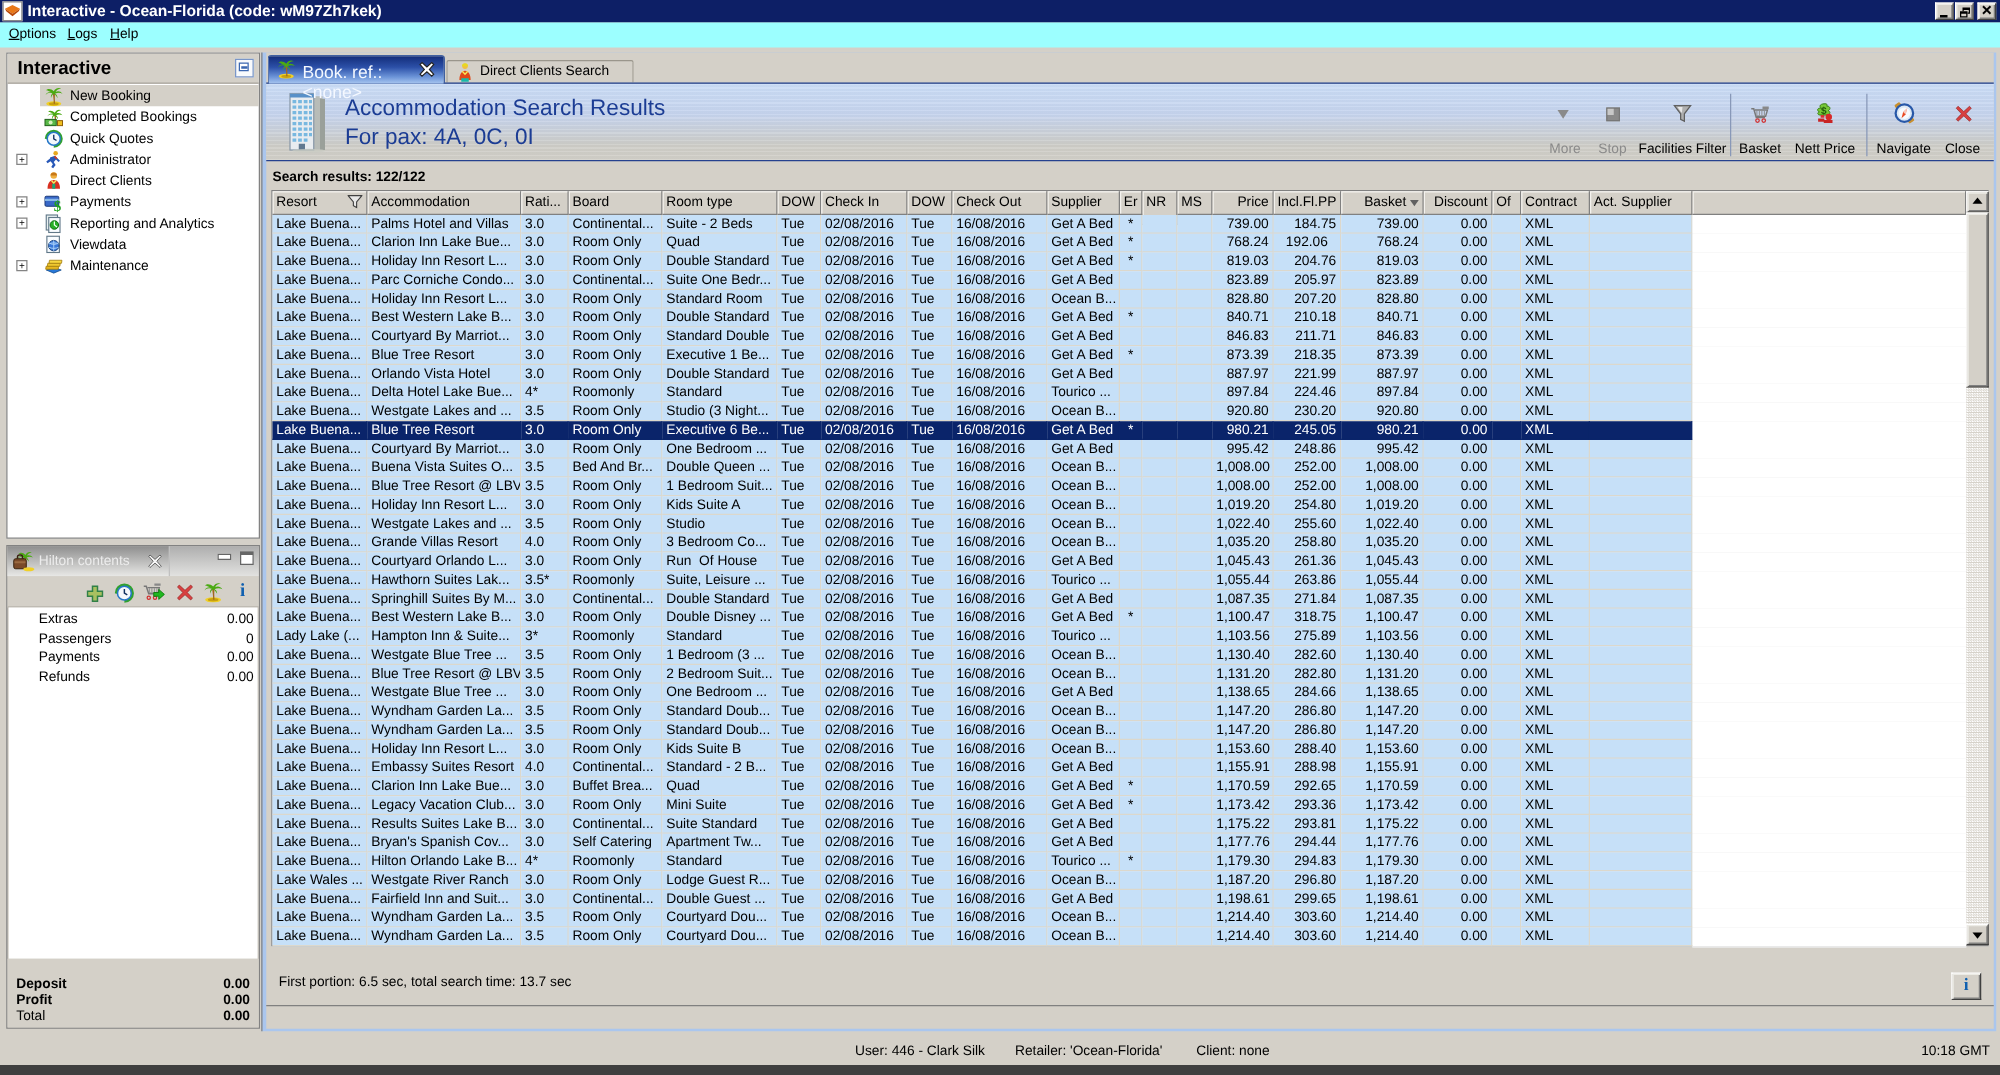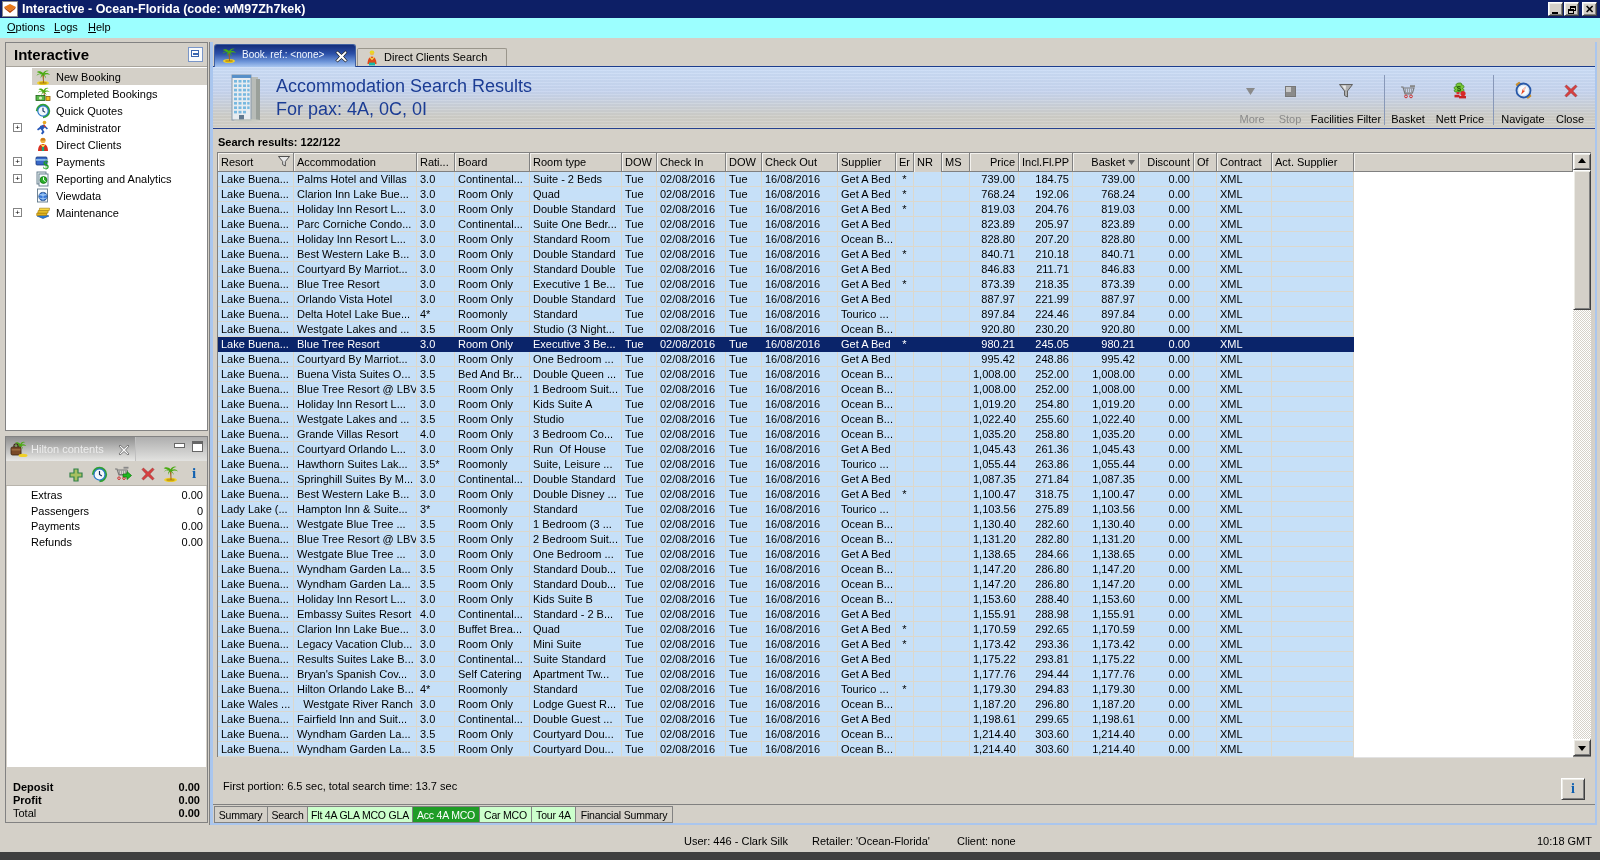--- a/index.html
+++ b/index.html
@@ -177,21 +177,21 @@
 <div class="abs" style="left:209px;top:42px;width:1388px;height:783px;background:#aac6ee;border-left:1px solid #808080;">
 <div class="abs" style="left:3px;top:0;width:1382px;height:781px;background:#d4d0c8;">
 <div class="abs" style="left:0;top:2px;width:1382px;height:22px;">
 <div class="abs" style="left:1px;top:0;width:142px;height:23px;background:linear-gradient(#132d7a 0%,#2c50a8 40%,#6c94d8 75%,#a8c6f0 100%);border:1px solid #4060a0;border-bottom:none;border-radius:3px 3px 0 0;z-index:5;">
 <svg style="position:absolute;left:6px;top:2px" width="16" height="16" viewBox="0 0 16 16">
 <ellipse cx="8" cy="14" rx="6" ry="2" fill="#f0d028"></ellipse>
 <ellipse cx="8" cy="14" rx="4" ry="1.3" fill="#c8a010"></ellipse>
 <path d="M8 14 C8 10 7.5 7 7 5 L9 5 C8.8 8 8.8 11 9 14 Z" fill="#a06820"></path>
 <path d="M7.5 5 C4 4.5 2.5 2.5 1.5 3.5 C3 1.5 6 2 8 4 C9.5 1.5 12 0.8 14 2 C12.5 1.8 10.5 2.5 9.5 4.5 C11.5 3.5 13.5 4 15 6 C13 5 11 5 9 6 C10.5 6.5 11 8 11 9.5 C10 7.5 9 6.5 8 6.2 C7 6.5 6 8 5.8 9.5 C5.5 7.5 6 6.3 7 5.7 C5 4.8 3 5.2 1.5 7 C2.5 4.5 5 4.2 7.5 5 Z" fill="#4aaa12"></path>
 </svg>
-          <div class="abs" style="left:27px;top:4px;font-size:10px;color:#f4f8ff;">Book. ref.: &lt;none&gt;</div>
+          <div class="abs" style="left:27px;top:4px;font-size:14px;color:#f4f8ff;">Book. ref.: &lt;none&gt;</div>
 <div class="abs" style="left:120px;top:4px;"><svg width="13" height="13" viewBox="0 0 13 13">
               <path d="M2.6 1 L6.5 4.5 L10.4 1 L12 2.6 L8.5 6.5 L12 10.4 L10.4 12 L6.5 8.5 L2.6 12 L1 10.4 L4.5 6.5 L1 2.6 Z" fill="#ffffff" stroke="#222" stroke-width="0.9"></path>
             </svg></div>
 </div>
 <div class="abs" style="left:144px;top:4px;width:150px;height:18px;background:#d4d0c8;border:1px solid #9a968c;border-bottom:none;border-radius:2px 2px 0 0;">
 <svg style="position:absolute;left:6px;top:1px" width="16" height="16" viewBox="0 0 16 16">
 <circle cx="8" cy="3" r="2.2" fill="#f0c040"></circle>
 <path d="M8 0.6 A2.4 2.4 0 0 1 10.4 3 L5.6 3 A2.4 2.4 0 0 1 8 0.6 Z" fill="#e8d820"></path>
 <path d="M3.5 14 C3.5 9.5 5.3 6.5 8 6.5 C10.7 6.5 12.5 9.5 12.5 14 Z" fill="#e04818"></path>
 <path d="M5.8 7 L8 9.4 L10.2 7" fill="none" stroke="#f8e858" stroke-width="1.1"></path>
@@ -366,21 +366,21 @@
             <div class="dc" style="left:312px;width:92px;text-align:left;">Quad</div>
             <div class="dc" style="left:404px;width:35px;text-align:left;">Tue</div>
             <div class="dc" style="left:439px;width:69px;text-align:left;">02/08/2016</div>
             <div class="dc" style="left:508px;width:36px;text-align:left;">Tue</div>
             <div class="dc" style="left:544px;width:76px;text-align:left;">16/08/2016</div>
             <div class="dc" style="left:620px;width:58px;text-align:left;">Get A Bed</div>
             <div class="dc" style="left:678px;width:18px;text-align:center;">*</div>
             <div class="dc" style="left:696px;width:28px;text-align:left;"></div>
             <div class="dc" style="left:724px;width:28px;text-align:left;"></div>
             <div class="dc" style="left:752px;width:49px;text-align:right;">768.24</div>
-            <div class="dc" style="left:801px;width:54px;text-align:right;">192.06</div>
+            <div class="dc" style="left:801px;width:54px;text-align:center;">192.06</div>
             <div class="dc" style="left:855px;width:66px;text-align:right;">768.24</div>
             <div class="dc" style="left:921px;width:55px;text-align:right;">0.00</div>
             <div class="dc" style="left:976px;width:23px;text-align:left;"></div>
             <div class="dc" style="left:999px;width:55px;text-align:left;">XML</div>
             <div class="dc" style="left:1054px;width:82px;text-align:left;"></div>
           </div>
           <div class="drow" style="top:30px;">
             <div class="dc" style="left:0px;width:76px;text-align:left;">Lake Buena...</div>
             <div class="dc" style="left:76px;width:123px;text-align:left;">Holiday Inn Resort L...</div>
             <div class="dc" style="left:199px;width:38px;text-align:left;">3.0</div>
@@ -576,21 +576,21 @@
             <div class="dc" style="left:921px;width:55px;text-align:right;">0.00</div>
             <div class="dc" style="left:976px;width:23px;text-align:left;"></div>
             <div class="dc" style="left:999px;width:55px;text-align:left;">XML</div>
             <div class="dc" style="left:1054px;width:82px;text-align:left;"></div>
           </div>
           <div class="drow sel" style="top:165px;">
             <div class="dc" style="left:0px;width:76px;text-align:left;">Lake Buena...</div>
             <div class="dc" style="left:76px;width:123px;text-align:left;">Blue Tree Resort</div>
             <div class="dc" style="left:199px;width:38px;text-align:left;">3.0</div>
             <div class="dc" style="left:237px;width:75px;text-align:left;">Room Only</div>
-            <div class="dc" style="left:312px;width:92px;text-align:left;">Executive 3 Be...</div>
+            <div class="dc" style="left:312px;width:92px;text-align:left;">Executive 6 Be...</div>
             <div class="dc" style="left:404px;width:35px;text-align:left;">Tue</div>
             <div class="dc" style="left:439px;width:69px;text-align:left;">02/08/2016</div>
             <div class="dc" style="left:508px;width:36px;text-align:left;">Tue</div>
             <div class="dc" style="left:544px;width:76px;text-align:left;">16/08/2016</div>
             <div class="dc" style="left:620px;width:58px;text-align:left;">Get A Bed</div>
             <div class="dc" style="left:678px;width:18px;text-align:center;">*</div>
             <div class="dc" style="left:696px;width:28px;text-align:left;"></div>
             <div class="dc" style="left:724px;width:28px;text-align:left;"></div>
             <div class="dc" style="left:752px;width:49px;text-align:right;">980.21</div>
             <div class="dc" style="left:801px;width:54px;text-align:right;">245.05</div>
@@ -1101,21 +1101,21 @@
             <div class="dc" style="left:752px;width:49px;text-align:right;">1,179.30</div>
             <div class="dc" style="left:801px;width:54px;text-align:right;">294.83</div>
             <div class="dc" style="left:855px;width:66px;text-align:right;">1,179.30</div>
             <div class="dc" style="left:921px;width:55px;text-align:right;">0.00</div>
             <div class="dc" style="left:976px;width:23px;text-align:left;"></div>
             <div class="dc" style="left:999px;width:55px;text-align:left;">XML</div>
             <div class="dc" style="left:1054px;width:82px;text-align:left;"></div>
           </div>
           <div class="drow" style="top:525px;">
             <div class="dc" style="left:0px;width:76px;text-align:center;">Lake Wales ...</div>
-            <div class="dc" style="left:76px;width:123px;text-align:right;">Westgate River Ranch</div>
+            <div class="dc" style="left:76px;width:123px;text-align:left;">Westgate River Ranch</div>
             <div class="dc" style="left:199px;width:38px;text-align:left;">3.0</div>
             <div class="dc" style="left:237px;width:75px;text-align:left;">Room Only</div>
             <div class="dc" style="left:312px;width:92px;text-align:left;">Lodge Guest R...</div>
             <div class="dc" style="left:404px;width:35px;text-align:left;">Tue</div>
             <div class="dc" style="left:439px;width:69px;text-align:left;">02/08/2016</div>
             <div class="dc" style="left:508px;width:36px;text-align:left;">Tue</div>
             <div class="dc" style="left:544px;width:76px;text-align:left;">16/08/2016</div>
             <div class="dc" style="left:620px;width:58px;text-align:left;">Ocean B...</div>
             <div class="dc" style="left:678px;width:18px;text-align:center;"></div>
             <div class="dc" style="left:696px;width:28px;text-align:left;"></div>
@@ -1204,30 +1204,20 @@
               <path d="M8 11 L12 6 H4 Z" fill="#000"></path>
             </svg></div>
 </div>
 </div>
 <div class="abs" style="left:0;top:716px;width:1382px;height:47px;border-bottom:1px solid #808080;">
 <div class="abs t11" style="left:10px;top:22px;">First portion: 6.5 sec, total search time: 13.7 sec</div>
 <div class="abs raised" style="left:1348px;top:20px;width:24px;height:22px;">
           <div style="font:bold 14px 'Liberation Serif';color:#1060b0;text-align:center;line-height:20px;">i</div>
         </div>
 </div>
-<div class="abs" style="left:1px;top:764px;width:1380px;height:17px;">
-        <div class="abs" style="left:0px;top:0;width:54px;height:17px;background:#d4d0c8;color:#000;border:1px solid #828282;border-left:none;font-size:10.5px;letter-spacing:-0.2px;text-align:center;line-height:16px;white-space:nowrap;overflow:hidden;">Summary</div>
-        <div class="abs" style="left:54px;top:0;width:40px;height:17px;background:#d4d0c8;color:#000;border:1px solid #828282;border-left:none;font-size:10.5px;letter-spacing:-0.2px;text-align:center;line-height:16px;white-space:nowrap;overflow:hidden;">Search</div>
-        <div class="abs" style="left:94px;top:0;width:105px;height:17px;background:#ccffcc;color:#000;border:1px solid #828282;border-left:none;font-size:10.5px;letter-spacing:-0.2px;text-align:center;line-height:16px;white-space:nowrap;overflow:hidden;">Flt 4A GLA MCO GLA</div>
-        <div class="abs" style="left:199px;top:0;width:67px;height:17px;background:#1f9c26;color:#fff;border:1px solid #828282;border-left:none;font-size:10.5px;letter-spacing:-0.2px;text-align:center;line-height:16px;white-space:nowrap;overflow:hidden;">Acc 4A MCO</div>
-        <div class="abs" style="left:266px;top:0;width:52px;height:17px;background:#ccffcc;color:#000;border:1px solid #828282;border-left:none;font-size:10.5px;letter-spacing:-0.2px;text-align:center;line-height:16px;white-space:nowrap;overflow:hidden;">Car MCO</div>
-        <div class="abs" style="left:318px;top:0;width:44px;height:17px;background:#ccffcc;color:#000;border:1px solid #828282;border-left:none;font-size:10.5px;letter-spacing:-0.2px;text-align:center;line-height:16px;white-space:nowrap;overflow:hidden;">Tour 4A</div>
-        <div class="abs" style="left:362px;top:0;width:97px;height:17px;background:#d4d0c8;color:#000;border:1px solid #828282;border-left:none;font-size:10.5px;letter-spacing:-0.2px;text-align:center;line-height:16px;white-space:nowrap;overflow:hidden;">Financial Summary</div>
-        <div class="abs" style="left:0;top:0;width:1px;height:17px;background:#828282;"></div>
-      </div>
     </div>
   </div>
 <div class="abs" style="left:0;top:826px;width:1600px;height:26px;background:#d4d0c8;">
 <div class="abs t11" style="left:684px;top:9px;">User: 446 - Clark Silk</div>
 <div class="abs t11" style="left:812px;top:9px;">Retailer: 'Ocean-Florida'</div>
 <div class="abs t11" style="left:957px;top:9px;">Client: none</div>
 <div class="abs t11" style="left:1490px;top:9px;width:102px;text-align:right;">10:18 GMT</div>
 </div>
 <div class="abs" style="left:0;top:852px;width:1600px;height:8px;background:#3f3f3f;"></div>
 <style>

